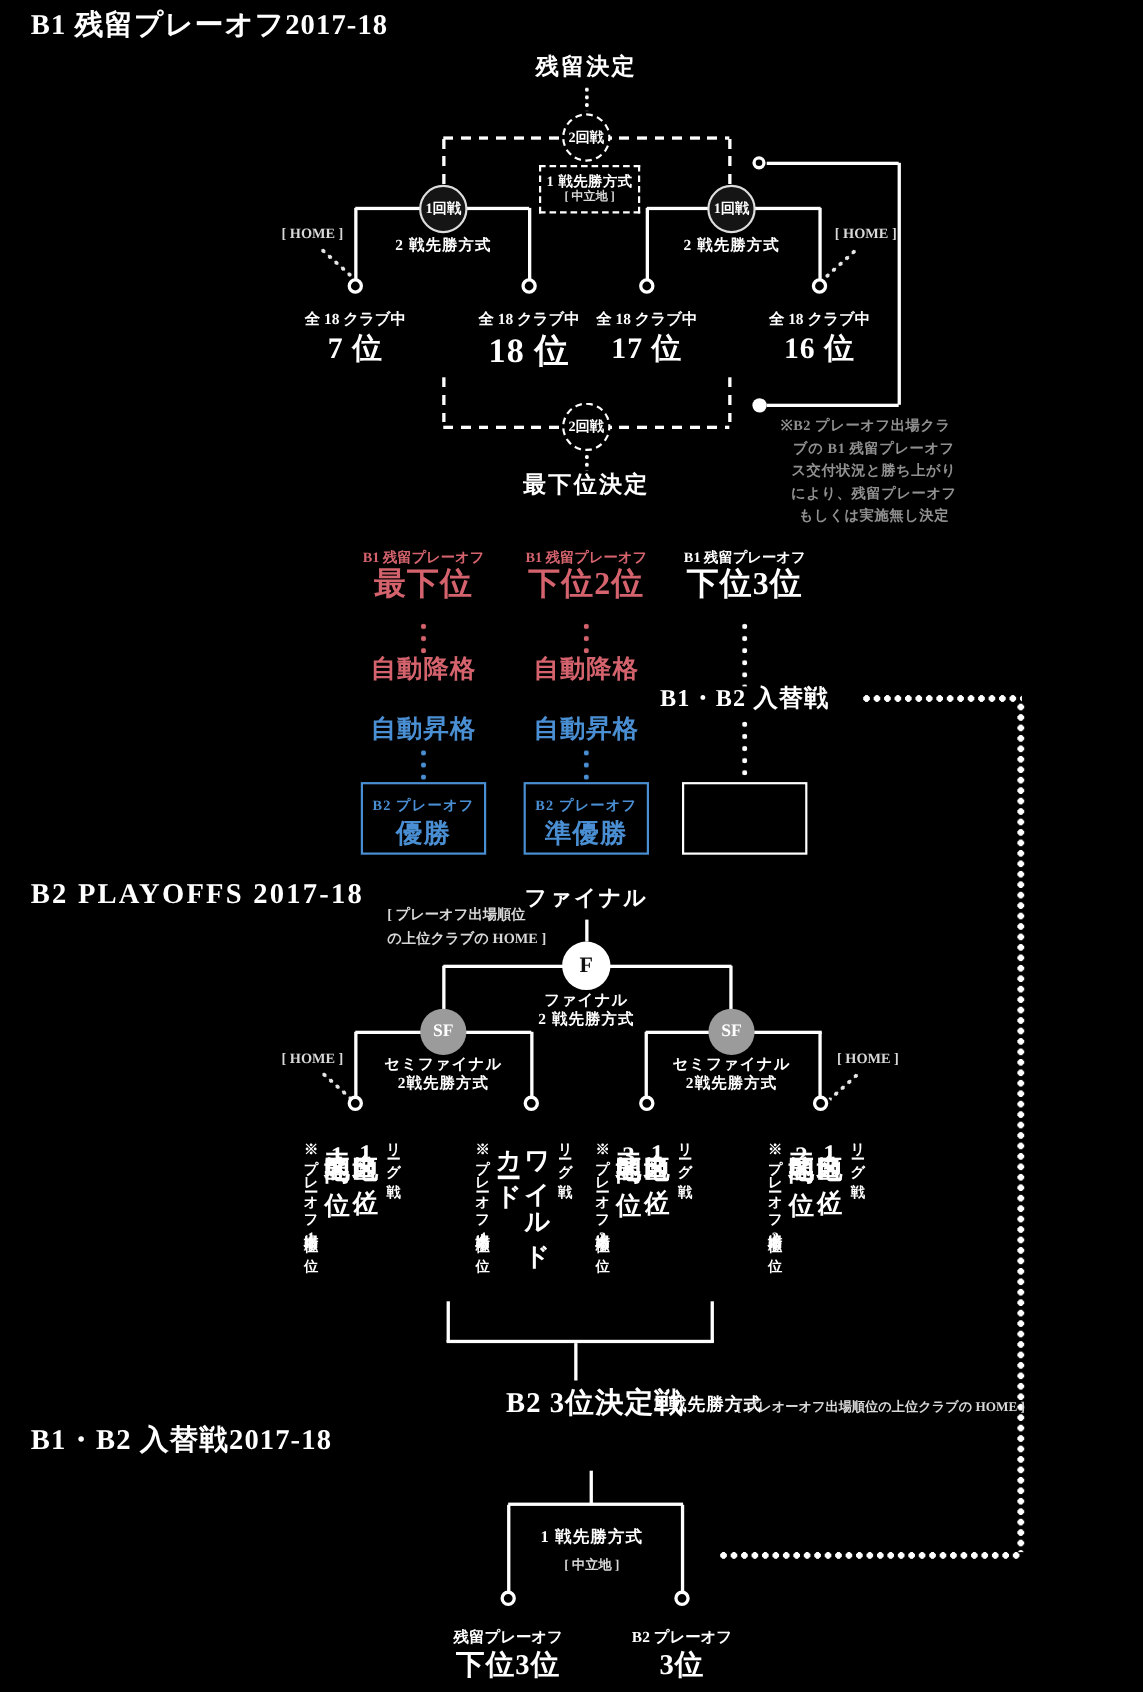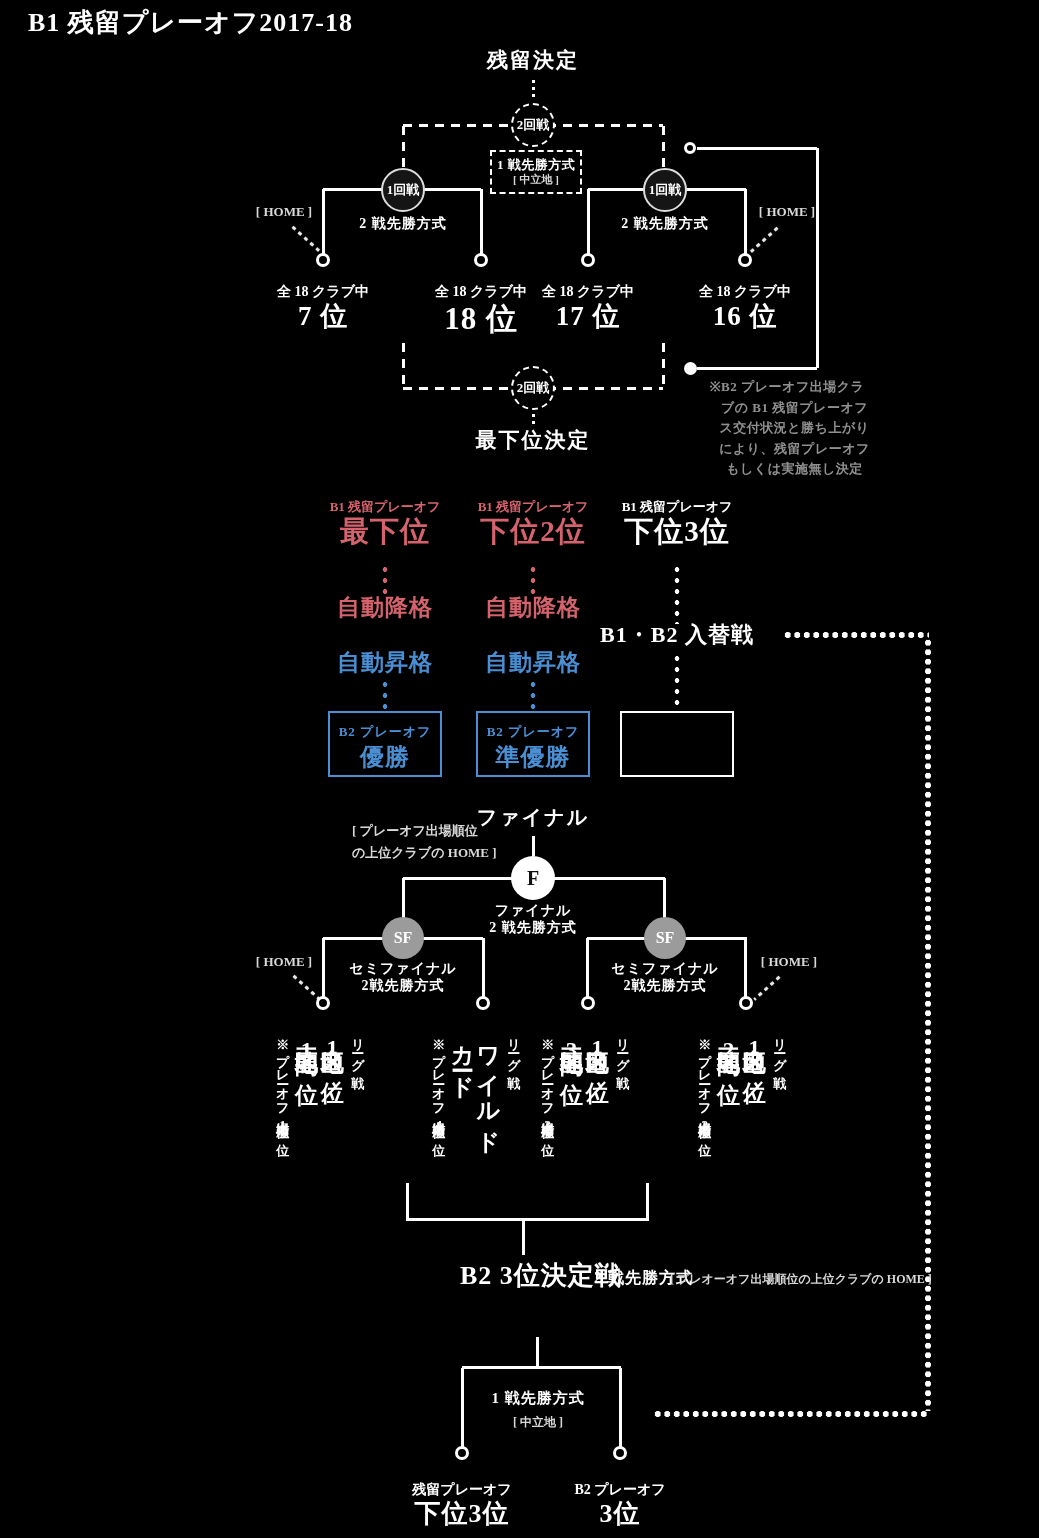--- a/index.html
+++ b/index.html
@@ -136,20 +136,21 @@
   <div class="cdot" style="left:674px;top:653px;height:52px;--dc:#ffffff;"></div>
   <div class="pbox" style="left:620px;top:711px;border-color:#ffffff;">
     <span class="bl">B2 プレーオフ</span>
     <span class="br">3位</span>
   </div>
 
   <div class="hdot" style="left:783px;top:631px;width:146px;"></div>
   <div class="vdot" style="left:924px;top:638px;width:8px;height:773px;"></div>
   <div class="hdot" style="left:653px;top:1410px;width:277px;"></div>
 
+  <div class="t sec-title" style="left:28px;top:798px;letter-spacing:2px;">B2 PLAYOFFS 2017-18</div>
   <div class="t dim" style="left:352px;top:824px;font-size:13px;">[ プレーオフ出場順位</div>
   <div class="t dim" style="left:352px;top:846px;font-size:13px;">の上位クラブの HOME ]</div>
 
   <div class="t c" style="left:533px;top:806px;font-size:20px;letter-spacing:2px;">ファイナル</div>
   <div class="vl" style="left:532px;top:836px;height:20px;"></div>
   <div class="hl" style="left:403px;top:877px;width:262px;"></div>
   <div class="vl" style="left:402px;top:878px;height:40px;"></div>
   <div class="vl" style="left:663px;top:878px;height:40px;"></div>
   <div class="node node-white" style="left:511px;top:856px;width:44px;height:44px;font-size:20px;">F</div>
   <div class="t c" style="left:533px;top:903px;font-size:14px;letter-spacing:1px;">ファイナル</div>
@@ -203,20 +204,21 @@
   </div>
 
   <div class="vl" style="left:406px;top:1183px;height:37px;"></div>
   <div class="vl" style="left:646px;top:1183px;height:37px;"></div>
   <div class="hl" style="left:406px;top:1218px;width:243px;"></div>
   <div class="vl" style="left:522px;top:1221px;height:34px;"></div>
   <div class="t" style="left:460px;top:1261px;font-size:26px;letter-spacing:1px;">B2 3位決定戦</div>
   <div class="t" style="left:594px;top:1269px;font-size:16px;letter-spacing:1px;">2 戦先勝方式</div>
   <div class="t dim" style="left:670px;top:1273px;font-size:12px;">[ プレオーオフ出場順位の上位クラブの HOME ]</div>
 
+  <div class="t sec-title" style="left:28px;top:1294px;">B1・B2 入替戦2017-18</div>
   <div class="vl" style="left:536px;top:1337px;height:31px;"></div>
   <div class="hl" style="left:462px;top:1366px;width:159px;"></div>
   <div class="vl" style="left:461px;top:1368px;height:79px;"></div>
   <div class="vl" style="left:619px;top:1368px;height:79px;"></div>
   <div class="t c" style="left:538px;top:1390px;font-size:15px;letter-spacing:1px;">1 戦先勝方式</div>
   <div class="t c dim" style="left:538px;top:1416px;font-size:12px;">[ 中立地 ]</div>
   <div class="oc" style="left:455px;top:1446px;"></div>
   <div class="oc" style="left:613px;top:1446px;"></div>
   <div class="t c" style="left:462px;top:1482px;font-size:14px;">残留プレーオフ</div>
   <div class="t c" style="left:462px;top:1499px;font-size:26px;letter-spacing:1px;">下位3位</div>

